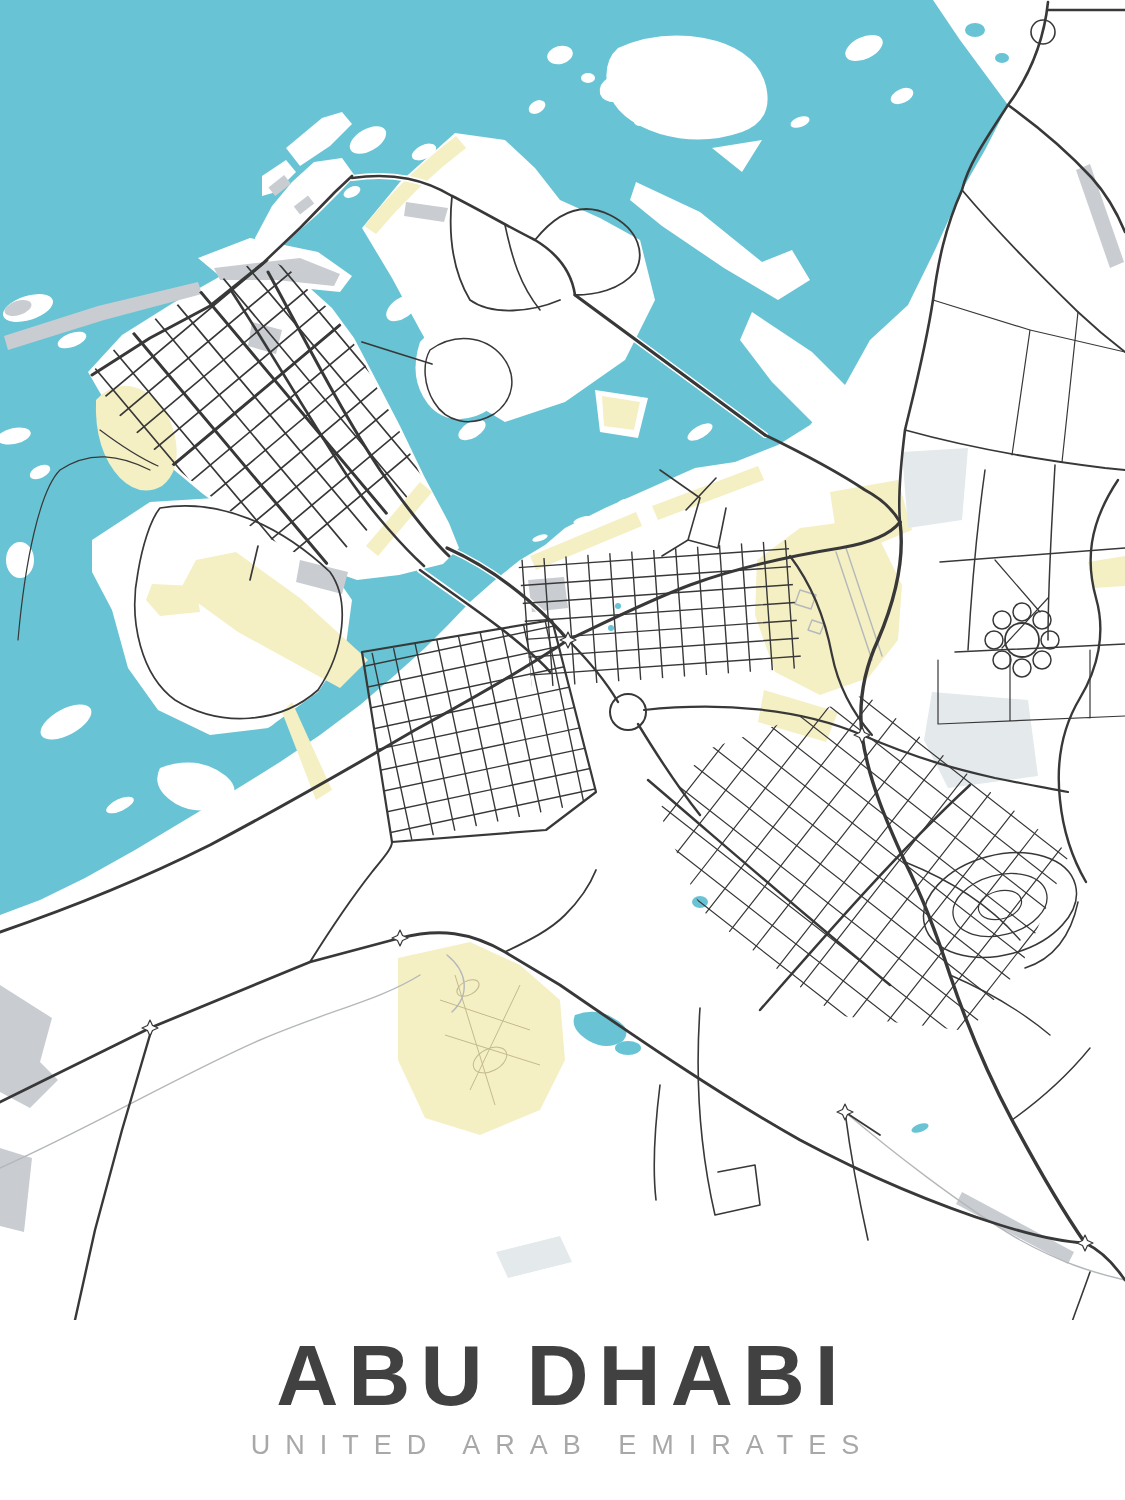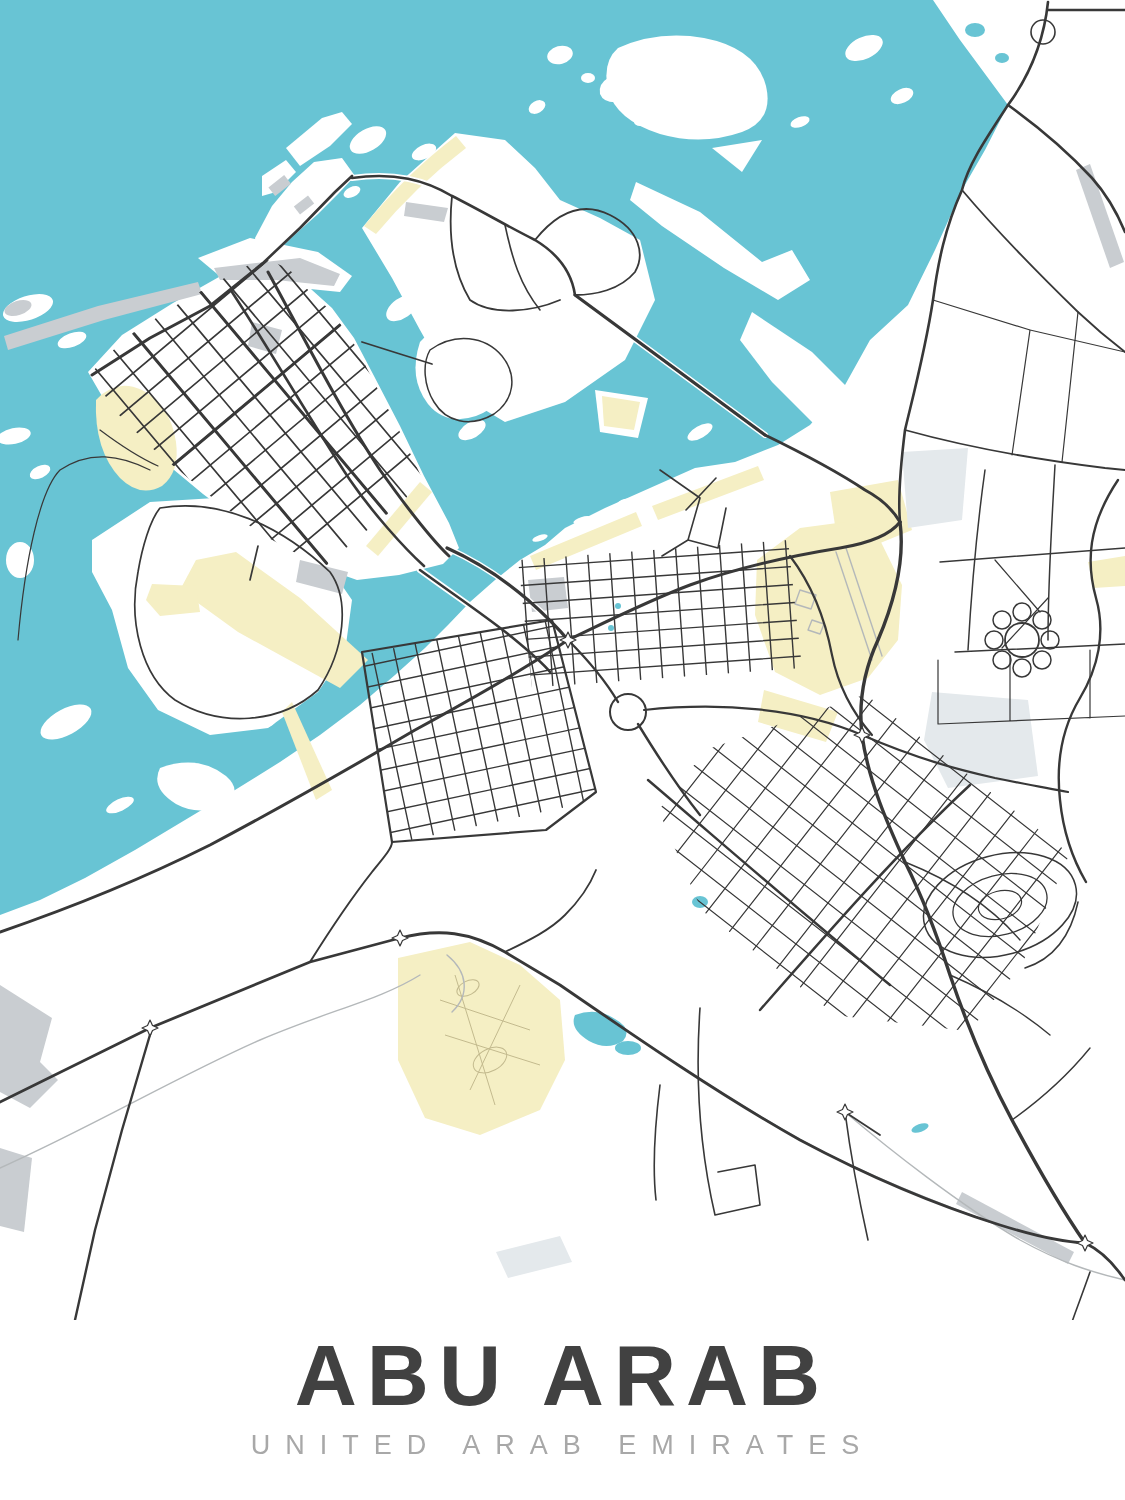--- a/index.html
+++ b/index.html
@@ -329,16 +329,16 @@
         <ellipse cx="1000" cy="905" rx="22" ry="14" transform="rotate(-15 1000 905)" stroke-width="1.2"></ellipse>
         <path d="M1078,902 C1070,940 1050,960 1025,968"></path>
       </g>
 
       <path d="M905,862 C950,880 990,905 1020,940 M950,975 C985,990 1020,1010 1050,1035 M1012,1120 C1040,1100 1068,1075 1090,1048" stroke-width="1.4"></path>
     </g>
   </svg>
   </div>
 
   <div class="title-block">
-    <h1 class="city-title">ABU ARAB</h1>
+    <h1 class="city-title">ABU DHABI</h1>
     <h2 class="city-subtitle">UNITED ARAB EMIRATES</h2>
   </div>
 </div>
 
 </body></html>

